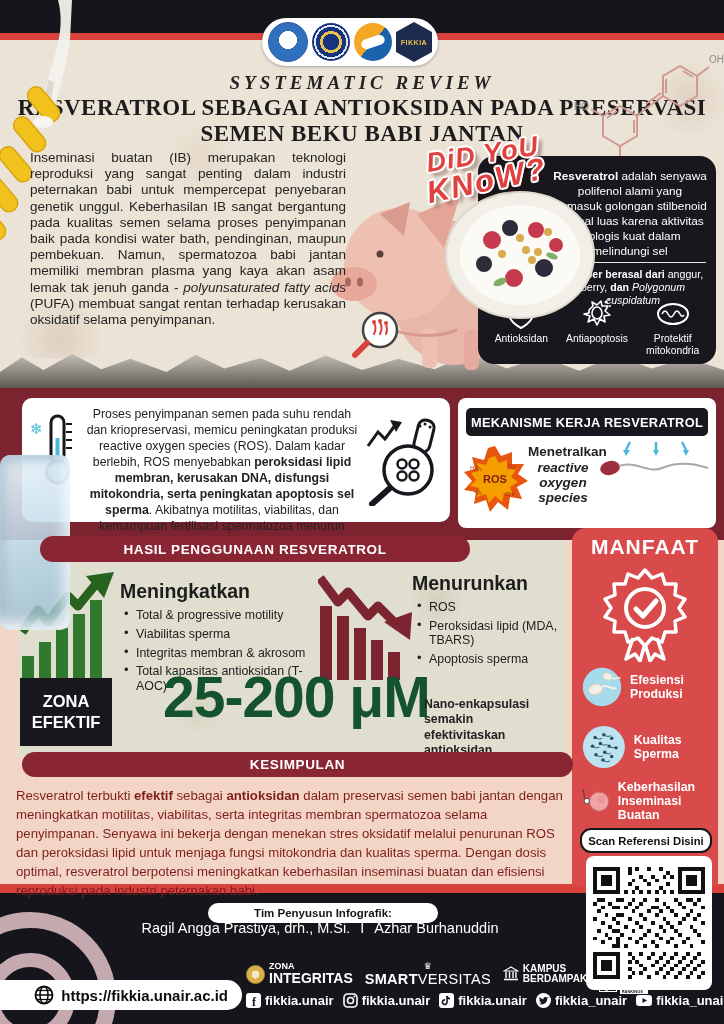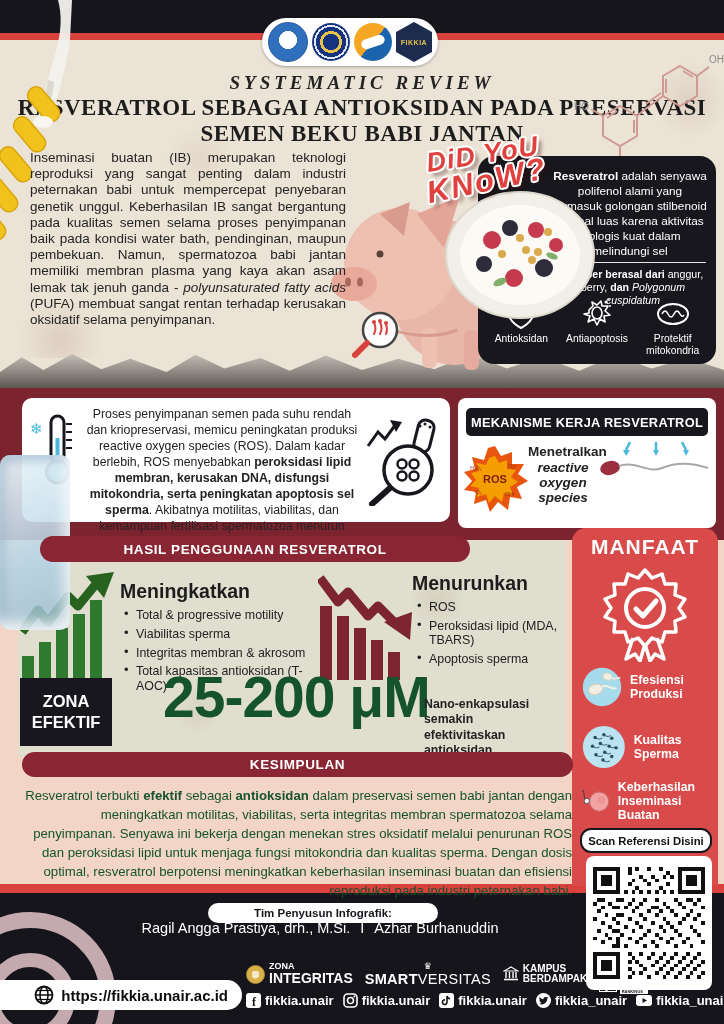--- a/index.html
+++ b/index.html
@@ -116,22 +116,22 @@
   .dosis-box{left:20px;top:678px;width:92px;height:68px;background:#17171d;display:flex;flex-direction:column;
     align-items:center;justify-content:center;color:#fff;font-weight:700;font-size:16.5px;line-height:1.25;z-index:2;}
   .dosis-value{left:118px;top:664px;width:300px;font-size:57px;font-weight:700;color:#14532d;
     letter-spacing:-1px;z-index:2;margin-left:45px;}
   .nano-note{left:424px;top:697px;width:150px;font-size:12.3px;font-weight:700;color:#222;line-height:1.25;z-index:2;}
 
   
   .kes-banner{left:22px;top:752px;width:551px;height:25px;background:#8a2533;border-radius:13px;
     display:flex;align-items:center;justify-content:center;color:#fff;font-weight:700;font-size:13.5px;
     letter-spacing:.6px;z-index:3;text-align:right;}
-  .kes-text{left:16px;top:786px;width:556px;font-size:13.2px;line-height:1.44;color:#14532d;
-    text-align:right;z-index:2;}
+  .kes-text{left:16px;top:786px;width:556px;font-size:13.2px;line-height:1.44;color:#7f1d1d;
+    text-align:left;z-index:2;}
   .kes-text b{font-weight:700;}
 
   
   .manfaat{left:572px;top:528px;width:146px;height:358px;background:#d94a4a;border-radius:14px 14px 0 0;z-index:2;}
   .man-title{position:absolute;left:0;top:7px;width:100%;text-align:center;color:#fff;font-weight:700;
     font-size:21px;letter-spacing:1px;}
   .man-badge{position:absolute;left:27px;top:38px;}
   .man-item{position:absolute;left:10px;display:flex;align-items:center;gap:8px;}
   .man-item .lbl{color:#fff;font-weight:700;font-size:12.3px;line-height:1.15;}
   .scan-pill{position:absolute;left:8px;top:300px;width:128px;height:21px;background:#fff;border:2px solid #17171d;

